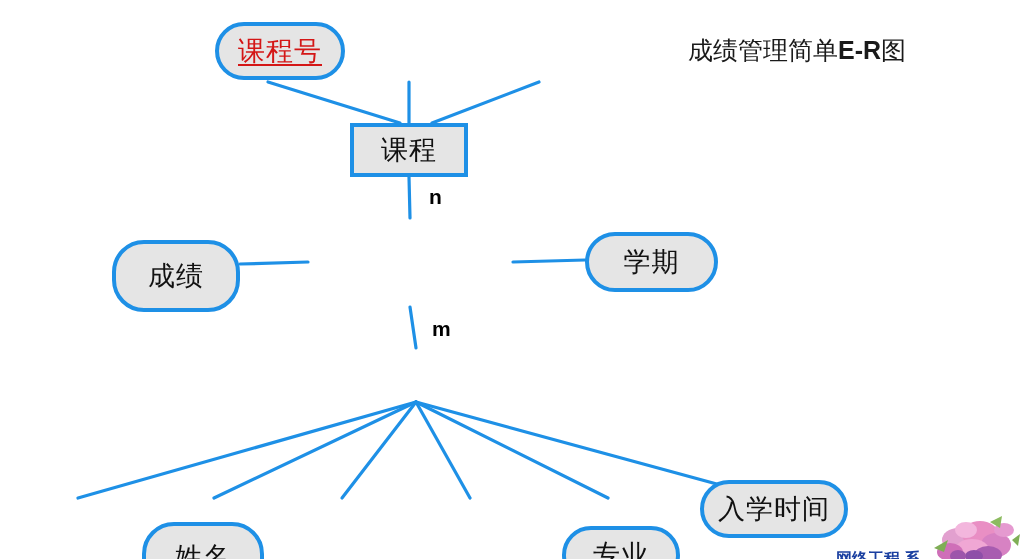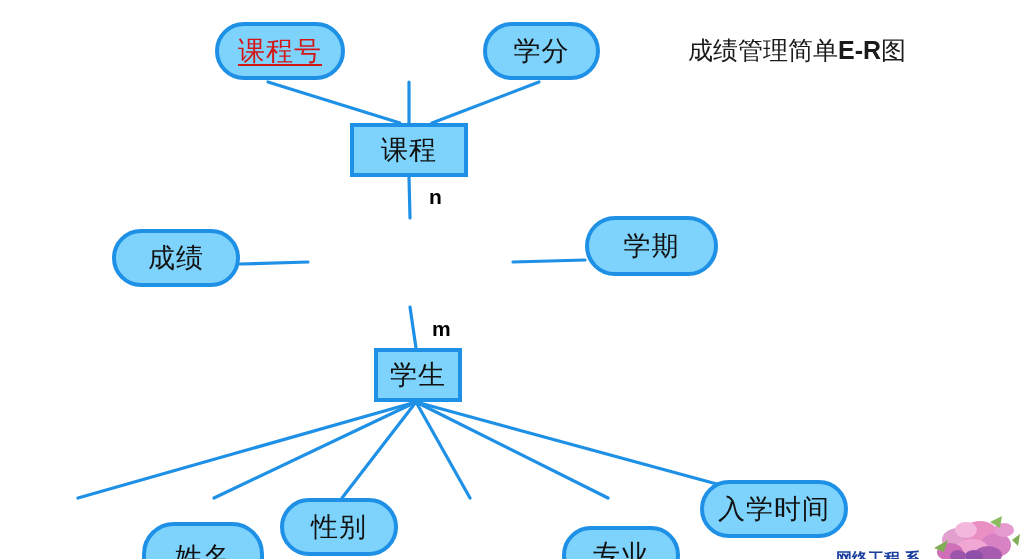--- a/index.html
+++ b/index.html
@@ -24,21 +24,21 @@
     width: 1020px;
     height: 559px;
     pointer-events: none;
   }
   .node {
     position: absolute;
     box-sizing: border-box;
     display: flex;
     align-items: center;
     justify-content: center;
-    background: #7dd3fc;
+    background: #e5e5e5;
     z-index: 2;
   }
   .attr {
     border: 4px solid #1e90e6;
     border-radius: 32px;
   }
   .entity {
     border: 4px solid #1e90e6;
     border-radius: 0;
     align-items: center;
@@ -134,57 +134,48 @@
 
   <div class="title" style="left:688px; top:34px;">
     <span>成绩管理简单</span><b>E-R</b><span>图</span>
   </div>
 
   <div class="node attr" style="left:215px; top:22px; width:130px; height:58px;">
     <span class="node-label key">课程号</span>
   </div>
 
 
-  <div class="node attr" style="left:483px; top:22px; width:117px; height:58px;">
-    <span class="node-label">学分</span>
-  </div>
 
-  <div class="node attr" style="left:112px; top:229px; width:128px; height:58px;">
+  <div class="node attr" style="left:112px; top:240px; width:128px; height:72px;">
     <span class="node-label">成绩</span>
   </div>
 
-  <div class="node attr" style="left:585px; top:216px; width:133px; height:60px;">
+  <div class="node attr" style="left:585px; top:232px; width:133px; height:60px;">
     <span class="node-label">学期</span>
   </div>
 
 
   <div class="node attr" style="left:142px; top:498px; width:122px; height:70px;margin-top:24px;">
     <span class="node-label">姓名</span>
   </div>
 
-  <div class="node attr" style="left:280px; top:498px; width:118px; height:58px;">
-    <span class="node-label">性别</span>
-  </div>
 
 
   <div class="node attr" style="left:562px; top:526px; width:118px; height:58px;font-family:Liberation Serif, serif;">
     <span class="node-label">专业</span>
   </div>
 
   <div class="node attr" style="left:700px; top:480px; width:148px; height:58px;">
     <span class="node-label">入学时间</span>
   </div>
 
   <div class="node entity" style="left:350px; top:123px; width:118px; height:54px;">
     <span class="node-label">课程</span>
   </div>
 
-  <div class="node entity" style="left:374px; top:348px; width:88px; height:54px;">
-    <span class="node-label">学生</span>
-  </div>
 
 
   <div class="card-label" style="left:429px; top:185px;">n</div>
   <div class="card-label" style="left:432px; top:317px;">m</div>
 
   <svg id="watermark" style="left:928px; top:500px;" width="92" height="59" viewBox="0 0 92 59" xmlns="http://www.w3.org/2000/svg">
     <g>
       <ellipse cx="30" cy="40" rx="16" ry="12" fill="#e2a0cf"></ellipse>
       <ellipse cx="52" cy="34" rx="18" ry="13" fill="#e98fc4"></ellipse>
       <ellipse cx="68" cy="45" rx="15" ry="12" fill="#d782c3"></ellipse>

